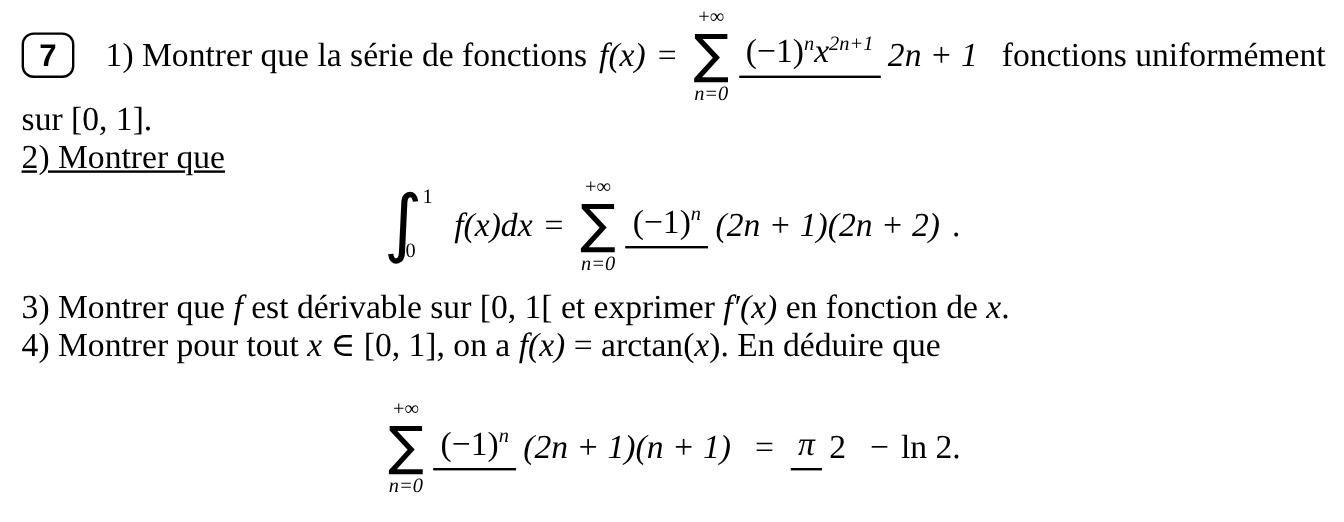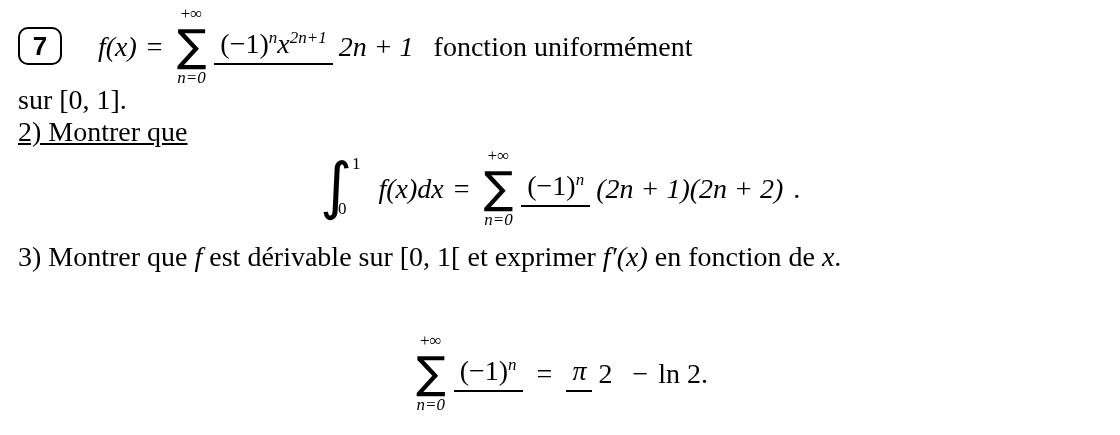--- a/index.html
+++ b/index.html
@@ -43,32 +43,33 @@
 </style>
 </head>
 <body>
 
 <div class="page">
 
   <div class="line" id="line1">
     <span class="numbox">
         <span>7</span>
       </span>
+    <span>1) Montrer que la série de fonctions</span>
     <span class="it gap-m">f(x)</span>
     <span class="mrel">=</span>
     <span class="sumop">
       <span class="lim">+∞</span>
       <span class="sigma">∑</span>
       <span class="lim it">n=0</span>
     </span>
     <span class="frac">
       <span class="num"><span>(−1)</span><sup class="it">n</sup><span class="it">x</span><sup class="it">2n+1</sup></span>
       <span class="den it">2n + 1</span>
     </span>
-    <span class="gap-m">fonction uniformément</span>
+    <span class="gap-m">fonctions uniformément</span>
   </div>
 
   <div class="line" id="line2">sur [0, 1].</div>
 
   <div class="line" id="line3">2) Montrer que</div>
 
   <div class="line" id="eq1">
     <span class="intop">
       <span class="int-sym">∫</span>
       <span class="int-lims">
@@ -85,29 +86,31 @@
     </span>
     <span class="frac">
       <span class="num"><span>(−1)</span><sup class="it">n</sup></span>
       <span class="den it">(2n + 1)(2n + 2)</span>
     </span>
     <span>.</span>
   </div>
 
   <div class="line" id="line4"><span>3) Montrer que </span><span class="it">f</span><span> est dérivable sur </span><span>[0, 1[</span><span> et exprimer </span><span class="it">f′(x)</span><span> en fonction de </span><span class="it">x</span><span>.</span></div>
 
+  <div class="line" id="line5"><span>4) Montrer pour tout </span><span class="it">x</span><span> ∈ </span><span>[0, 1]</span><span>, on a </span><span class="it">f(x)</span><span> = </span><span>arctan(</span><span class="it">x</span><span>)</span><span>. En déduire que</span></div>
 
   <div class="line" id="eq2">
     <span class="sumop">
       <span class="lim">+∞</span>
       <span class="sigma">∑</span>
       <span class="lim it">n=0</span>
     </span>
     <span class="frac">
       <span class="num"><span>(−1)</span><sup class="it">n</sup></span>
+      <span class="den it">(2n + 1)(n + 1)</span>
     </span>
     <span class="mrel">=</span>
     <span class="frac">
       <span class="num it">π</span>
       <span class="den">2</span>
     </span>
     <span class="mrel">−</span>
     <span>ln 2.</span>
   </div>
 

